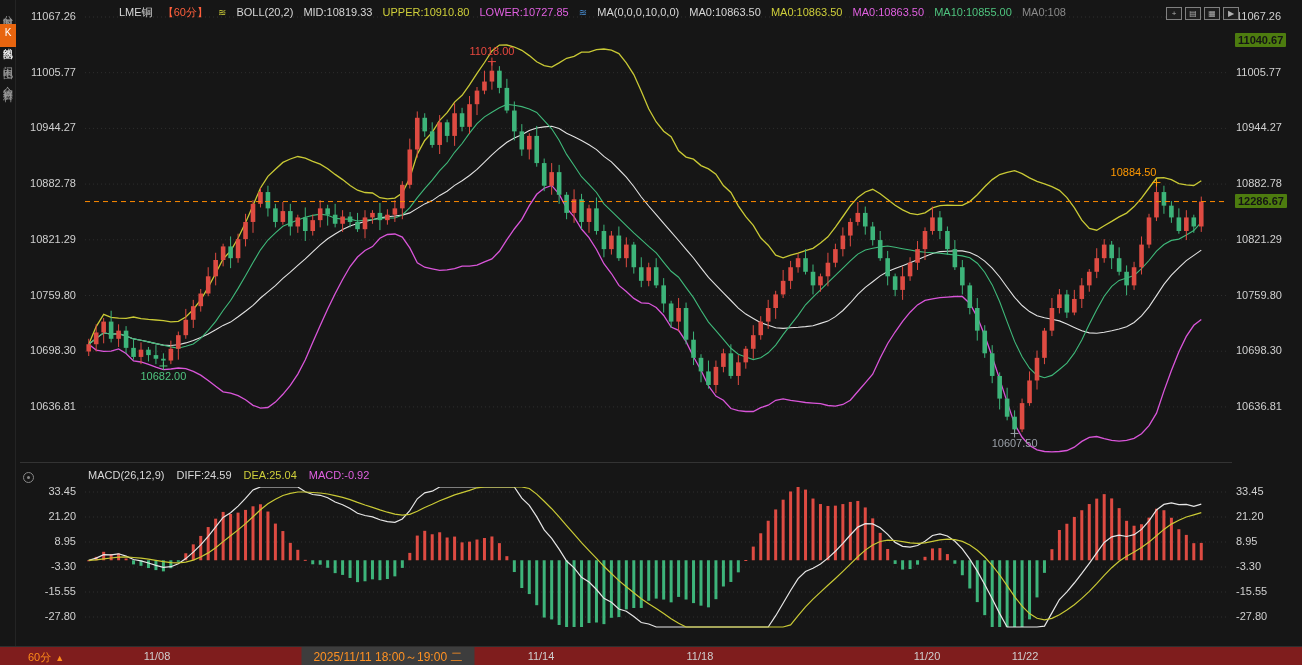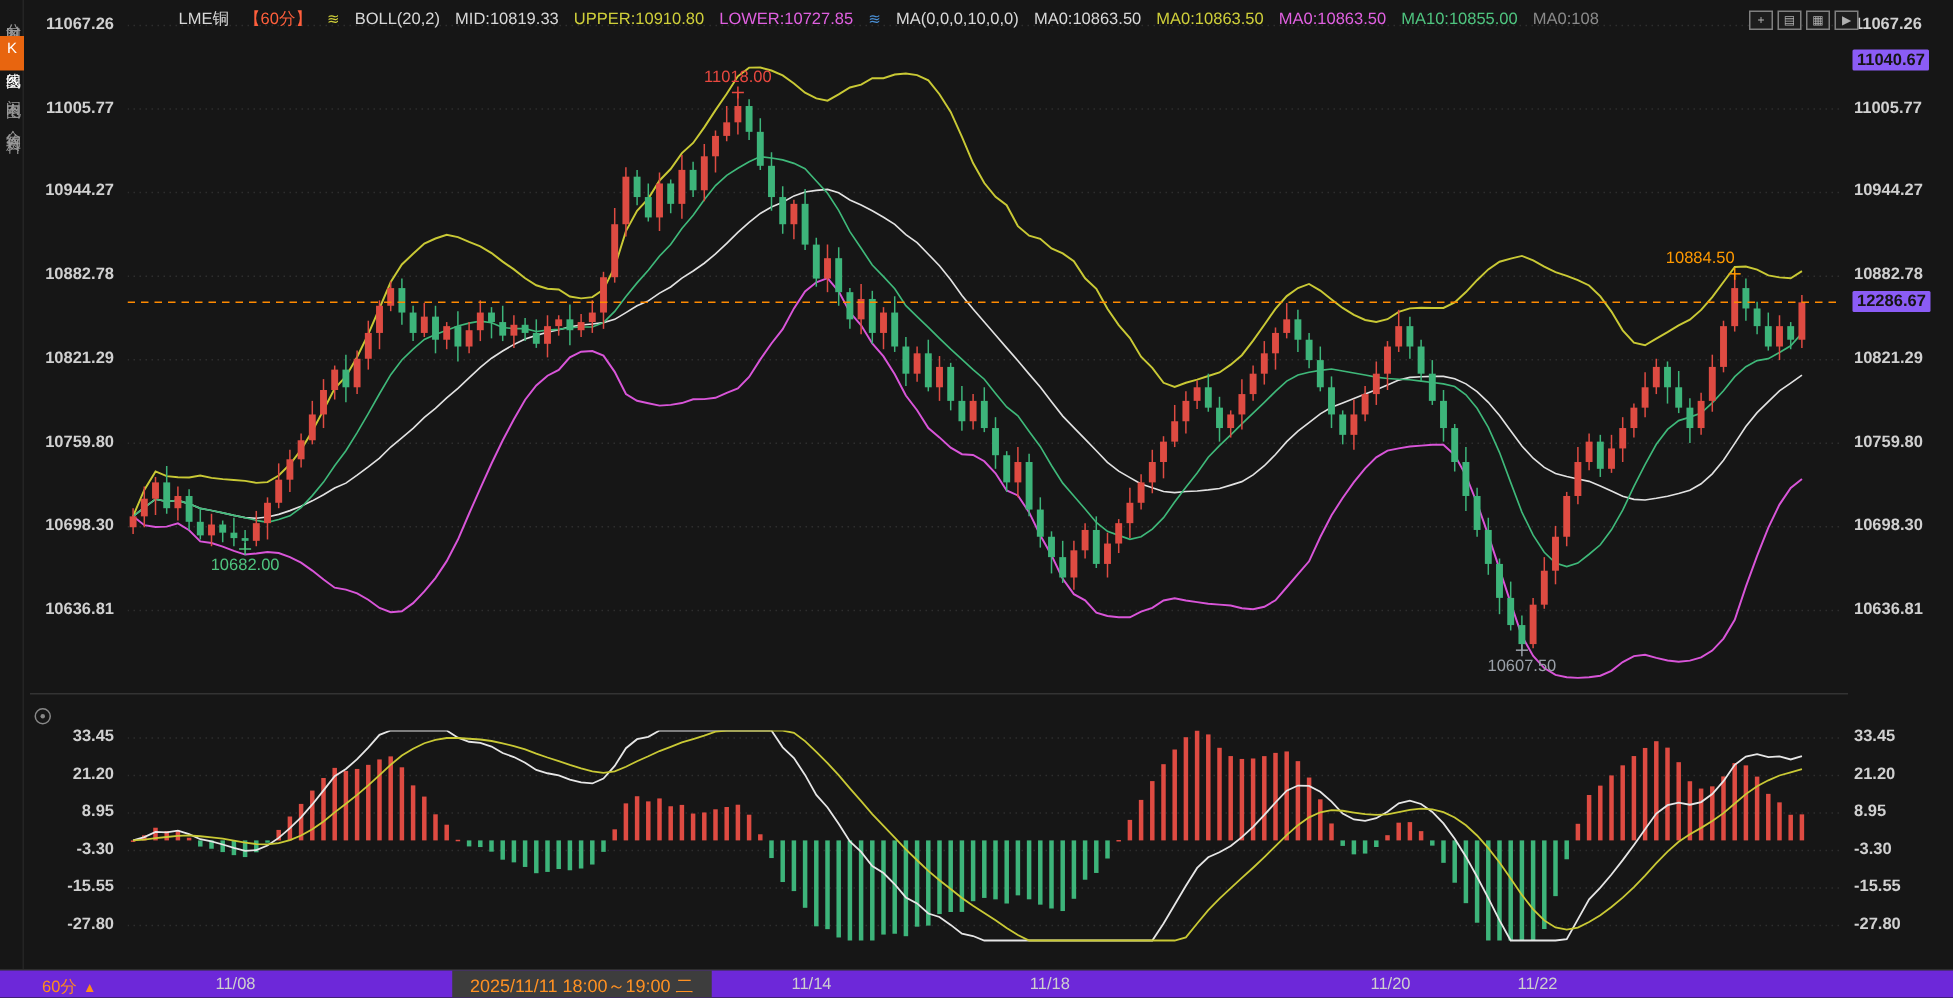--- a/index.html
+++ b/index.html
@@ -15,41 +15,41 @@
   
   .topbar{position:absolute;left:88px;top:5px;height:16px;font-size:11px;white-space:nowrap;z-index:4;padding-left:31px;}
   .topbar span{margin-right:7px;}
   .c-white{color:#d8d8d8}.c-period{color:#ff5f3c}.c-yellow{color:#cfcf3a}
   .c-magenta{color:#e060e0}.c-green{color:#4fc47f}.c-gray{color:#8a8a8a}
   .icon-glyph{font-size:10px;}
   .win-icons{position:absolute;left:1166px;top:7px;display:flex;gap:3px;z-index:4;}
   .win-icon{width:14px;height:11px;border:1px solid #808080;color:#b0b0b0;font-size:8px;
             line-height:11px;text-align:center;cursor:pointer;background:#1d1d1d;}
   
-  .yaxis{position:absolute;top:0;height:652px;z-index:3;font-weight:bold;}
+  .yaxis{position:absolute;top:0;height:652px;z-index:3;}
   #y-left{left:16px;width:64px;}
   #y-right{left:1236px;width:64px;}
   .yaxis span{position:absolute;left:0;width:100%;font-size:11px;color:#d0d0d0;}
   #y-left span{text-align:right;padding-right:4px;box-sizing:border-box;}
   #y-right span{text-align:left;}
-  .price-badge{position:absolute;left:1235px;background:#8b5cf6;color:#151515;font-size:11px;
+  .price-badge{position:absolute;left:1235px;background:#4d7c0f;color:#151515;font-size:11px;
                padding:1px 3px;border-radius:1px;z-index:5;font-weight:bold;}
   svg{position:absolute;background:transparent;}
   #main-chart{left:85px;top:8px;}
   #macd-chart{left:85px;top:487px;}
   .divider{position:absolute;background:#333333;height:1px;z-index:2;}
   
   .macd-legend{position:absolute;left:88px;top:469px;font-size:11px;white-space:nowrap;z-index:4;}
   .macd-legend span{margin-right:9px;}
   .macd-toggle{position:absolute;left:23px;top:472px;width:9px;height:9px;border:1px solid #888;
                border-radius:50%;cursor:pointer;z-index:4;}
   .macd-toggle::after{content:"";position:absolute;left:3px;top:3px;width:3px;height:3px;
                border-radius:50%;background:#888;}
   
-  .bottombar{position:absolute;left:0;top:646px;width:1302px;height:19px;background:#6d28d9;
+  .bottombar{position:absolute;left:0;top:646px;width:1302px;height:19px;background:#7f1d1d;
              border-top:1px solid #2e2e2e;font-size:11px;z-index:4;}
   .timeframe{position:absolute;left:28px;top:3px;color:#ff8c1a;cursor:pointer;}
   .timeframe .arrow{font-size:9px;margin-left:4px;}
   .x-label{position:absolute;top:3px;transform:translateX(-50%);color:#cfcfcf;}
   .x-tooltip{position:absolute;top:0px;transform:translateX(-50%);background:#3d3d3d;color:#ff9122;
              padding:2px 12px;font-size:12px;white-space:nowrap;}
   .watermark{position:absolute;left:1168px;top:622px;font-size:33px;color:#b2b2b2;opacity:.8;
              letter-spacing:1px;z-index:6;}
 </style>
 </head>
@@ -452,20 +452,26 @@
       <line x1="1071.4666666666667" x2="1071.4666666666667" y1="170.55101642543582" y2="178.55101642543582" stroke="#ff9900" stroke-width="1"></line>
       <text x="1071.4666666666667" y="167.55101642543582" fill="#ff9900" font-size="11" text-anchor="end">10884.50</text>
       <line x1="925.6" x2="933.6" y1="425.46823873800787" y2="425.46823873800787" stroke="#9aa0a8" stroke-width="1"></line>
       <line x1="929.6" x2="929.6" y1="421.46823873800787" y2="429.46823873800787" stroke="#9aa0a8" stroke-width="1"></line>
       <text x="929.6" y="439.46823873800787" fill="#9aa0a8" font-size="11" text-anchor="middle">10607.50</text>
     </svg>
 
   <div class="divider" style="left:20px;top:462px;width:1212px;"></div>
 
   <div class="macd-toggle"></div>
+  <div class="macd-legend">
+    <span class="c-white">MACD(26,12,9)</span>
+    <span class="c-white">DIFF:24.59</span>
+    <span class="c-yellow">DEA:25.04</span>
+    <span class="c-magenta">MACD:-0.92</span>
+  </div>
 
   <svg id="macd-chart" width="1143" height="141" viewBox="0 0 1143 141">
       <line x1="0" x2="1143" y1="5" y2="5" stroke="#2e2e2e" stroke-dasharray="1 3"></line>
       <line x1="0" x2="1143" y1="30.000000000000007" y2="30.000000000000007" stroke="#2e2e2e" stroke-dasharray="1 3"></line>
       <line x1="0" x2="1143" y1="55.00000000000001" y2="55.00000000000001" stroke="#2e2e2e" stroke-dasharray="1 3"></line>
       <line x1="0" x2="1143" y1="80" y2="80" stroke="#2e2e2e" stroke-dasharray="1 3"></line>
       <line x1="0" x2="1143" y1="105" y2="105" stroke="#2e2e2e" stroke-dasharray="1 3"></line>
       <line x1="0" x2="1143" y1="130" y2="130" stroke="#2e2e2e" stroke-dasharray="1 3"></line>
       <g>
         <rect x="2.2333333333333334" y="73.26530612244899" width="3" height="1" fill="#de4b42"></rect>

